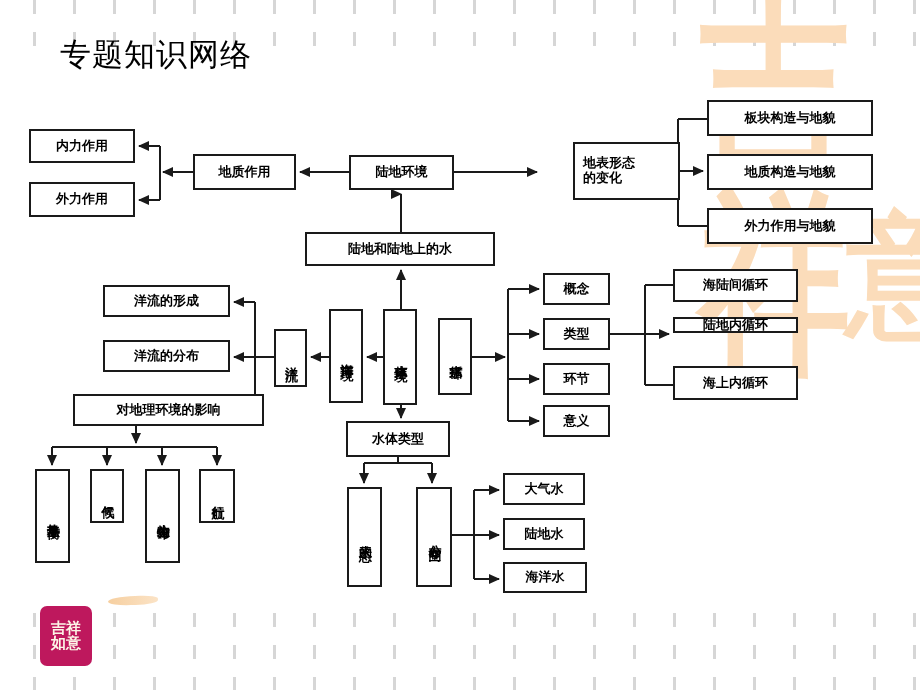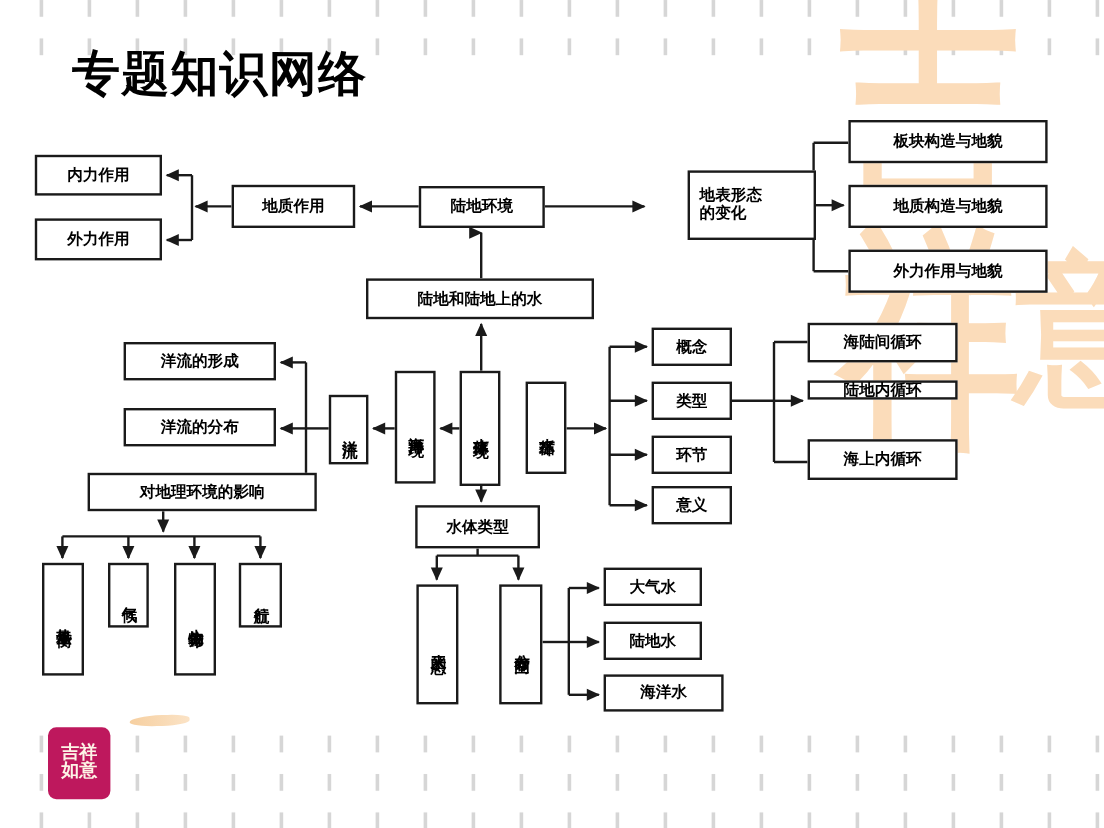--- a/index.html
+++ b/index.html
@@ -11,21 +11,21 @@
   .art-main{left:700px;top:-12px;font-size:150px;letter-spacing:-12px;
             transform:scaleY(1.32);transform-origin:top left;}
   .art-tail{left:846px;top:208px;font-size:112px;transform:scaleY(1.2);transform-origin:top left;}
   .stroke-orange{position:absolute;left:108px;top:596px;width:50px;height:9px;z-index:1;
             background:linear-gradient(to right,#f6cfa0,#fbe3c6);border-radius:60% 40% 50% 50%;
             transform:rotate(-2deg);}
   .seal{position:absolute;left:40px;top:606px;width:52px;height:60px;z-index:1;
         background:#be185d;border-radius:7px;display:flex;align-items:center;justify-content:center;}
   .seal-text{width:34px;font-size:15px;line-height:1.0;color:#fdf4e6;font-weight:bold;
              word-break:break-all;text-align:center;}
-  .title{position:absolute;left:60px;top:34px;z-index:3;font-size:40px;font-weight:700;
+  .title{position:absolute;left:60px;top:34px;z-index:3;font-size:31px;font-weight:400;
          color:#000;letter-spacing:1px;font-family:"Liberation Sans","DejaVu Sans",sans-serif;}
   .connectors{position:absolute;left:0;top:0;z-index:2;}
   .box{position:absolute;z-index:3;box-sizing:border-box;border:2px solid #1a1a1a;background:#fff;
        display:flex;align-items:center;justify-content:center;text-align:center;
        font-size:13px;font-weight:bold;color:#000;line-height:1.15;}
   .vbox{writing-mode:vertical-rl;text-orientation:upright;letter-spacing:1px;}
   .twoline{flex-direction:column;align-items:flex-start;justify-content:center;padding-left:8px;text-align:left;}
   .twoline span{display:block;}
 </style>
 </head>
@@ -163,15 +163,15 @@
   <div class="box vbox" style="left:35px;top:469px;width:35px;height:94px;">热量平衡</div>
   <div class="box vbox" style="left:90px;top:469px;width:34px;height:54px;">气候</div>
   <div class="box vbox" style="left:145px;top:469px;width:35px;height:94px;">生物分布</div>
   <div class="box vbox" style="left:199px;top:469px;width:36px;height:54px;">航行</div>
 
   <div class="box vbox" style="left:347px;top:487px;width:35px;height:100px;">水的三态</div>
   <div class="box vbox" style="left:416px;top:487px;width:36px;height:100px;">分布空间</div>
 
   <div class="box" style="left:503px;top:473px;width:82px;height:32px;">大气水</div>
   <div class="box" style="left:503px;top:518px;width:82px;height:32px;">陆地水</div>
-  <div class="box" style="left:503px;top:562px;width:100px;height:31px;">海洋水</div>
+  <div class="box" style="left:503px;top:562px;width:84px;height:31px;">海洋水</div>
 
 </div>
 
 </body></html>

